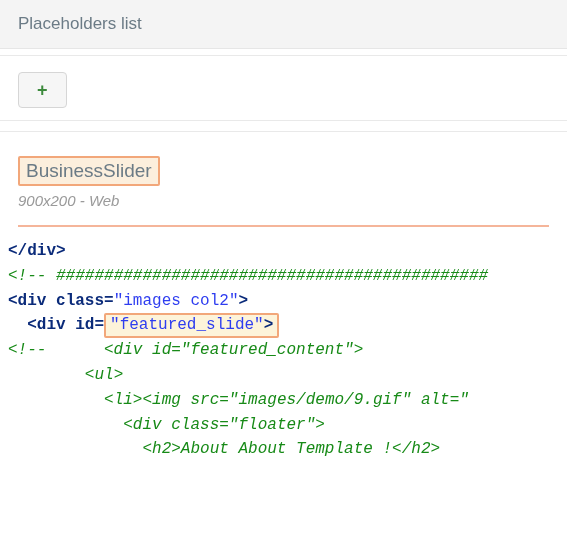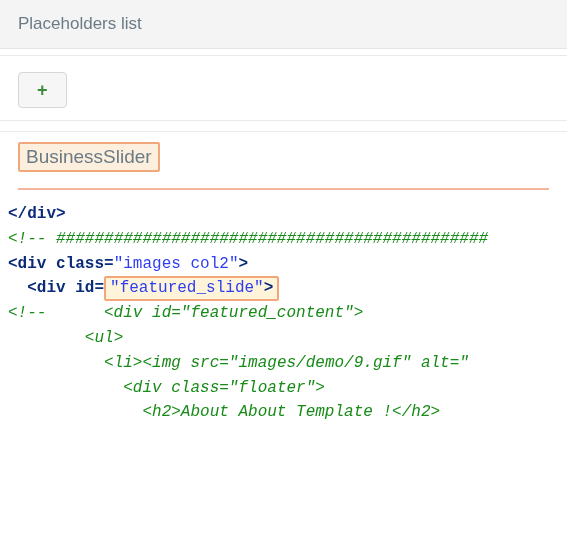--- a/index.html
+++ b/index.html
@@ -40,21 +40,21 @@
     cursor: pointer;
   }
   .btn .plus {
     color: #3c8a3c;
     font-weight: bold;
     font-size: 18px;
     line-height: 1;
   }
 
   .item-block {
-    padding: 10px 18px 6px;
+    padding: 24px 18px 6px;
     border-top: 1px solid #e9e9e9;
     margin-top: 10px;
   }
 
   .highlight-box {
     display: inline-block;
     border: 2px solid #f2a77a;
     background: #fcefdd;
     padding: 2px 6px;
     border-radius: 2px;
@@ -111,20 +111,21 @@
 <div class="toolbar">
   <button class="btn">
     <span class="plus">+</span>
   </button>
 </div>
 
 <div class="item-block">
   <span class="highlight-box">
     <span class="item-title">BusinessSlider</span>
   </span>
+  <div class="item-meta">900x200 - Web</div>
   <hr class="hr-orange">
 </div>
 
 <div class="code-area"><span class="tag">&lt;/<span>div</span>&gt;</span>
 <span class="cmt">&lt;!-- <span>#############################################</span></span>
 <span class="tag">&lt;<span>div</span> <span class="attrn">class</span>=</span><span class="attrv">"<span>images col2</span>"</span><span class="tag">&gt;</span>
   <span class="tag">&lt;<span>div</span> <span class="attrn">id</span>=</span><span class="code-hl"><span class="attrv">"<span>featured_slide</span>"</span><span class="tag">&gt;</span></span>
 <span class="cmt">&lt;!--      <span>&lt;div id="featured_content"&gt;</span></span>
 <span class="cmt">        &lt;<span>ul</span>&gt;</span>
 <span class="cmt">          &lt;<span>li</span>&gt;&lt;<span>img</span> <span>src</span>="<span>images/demo/9.gif</span>" <span>alt</span>="</span>

